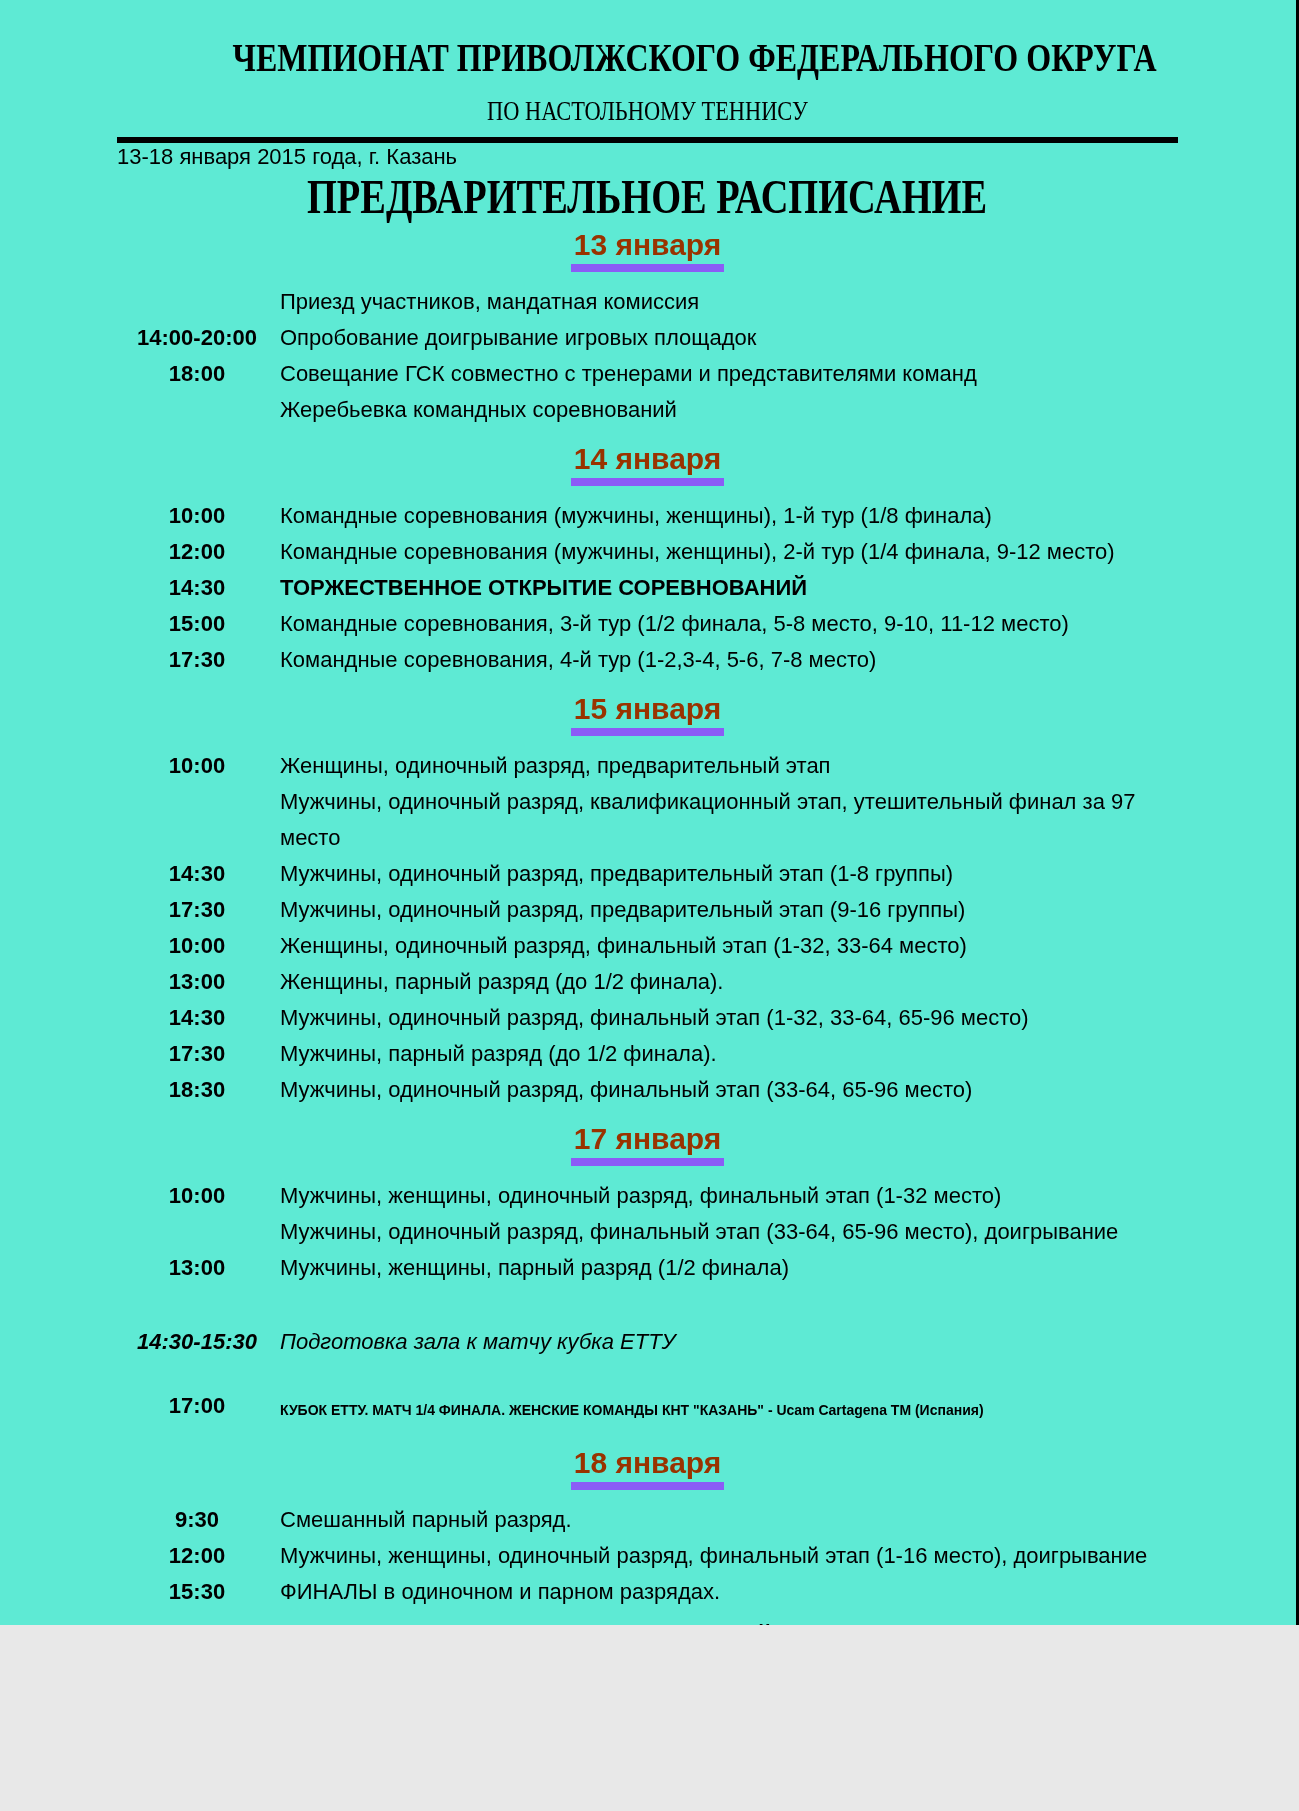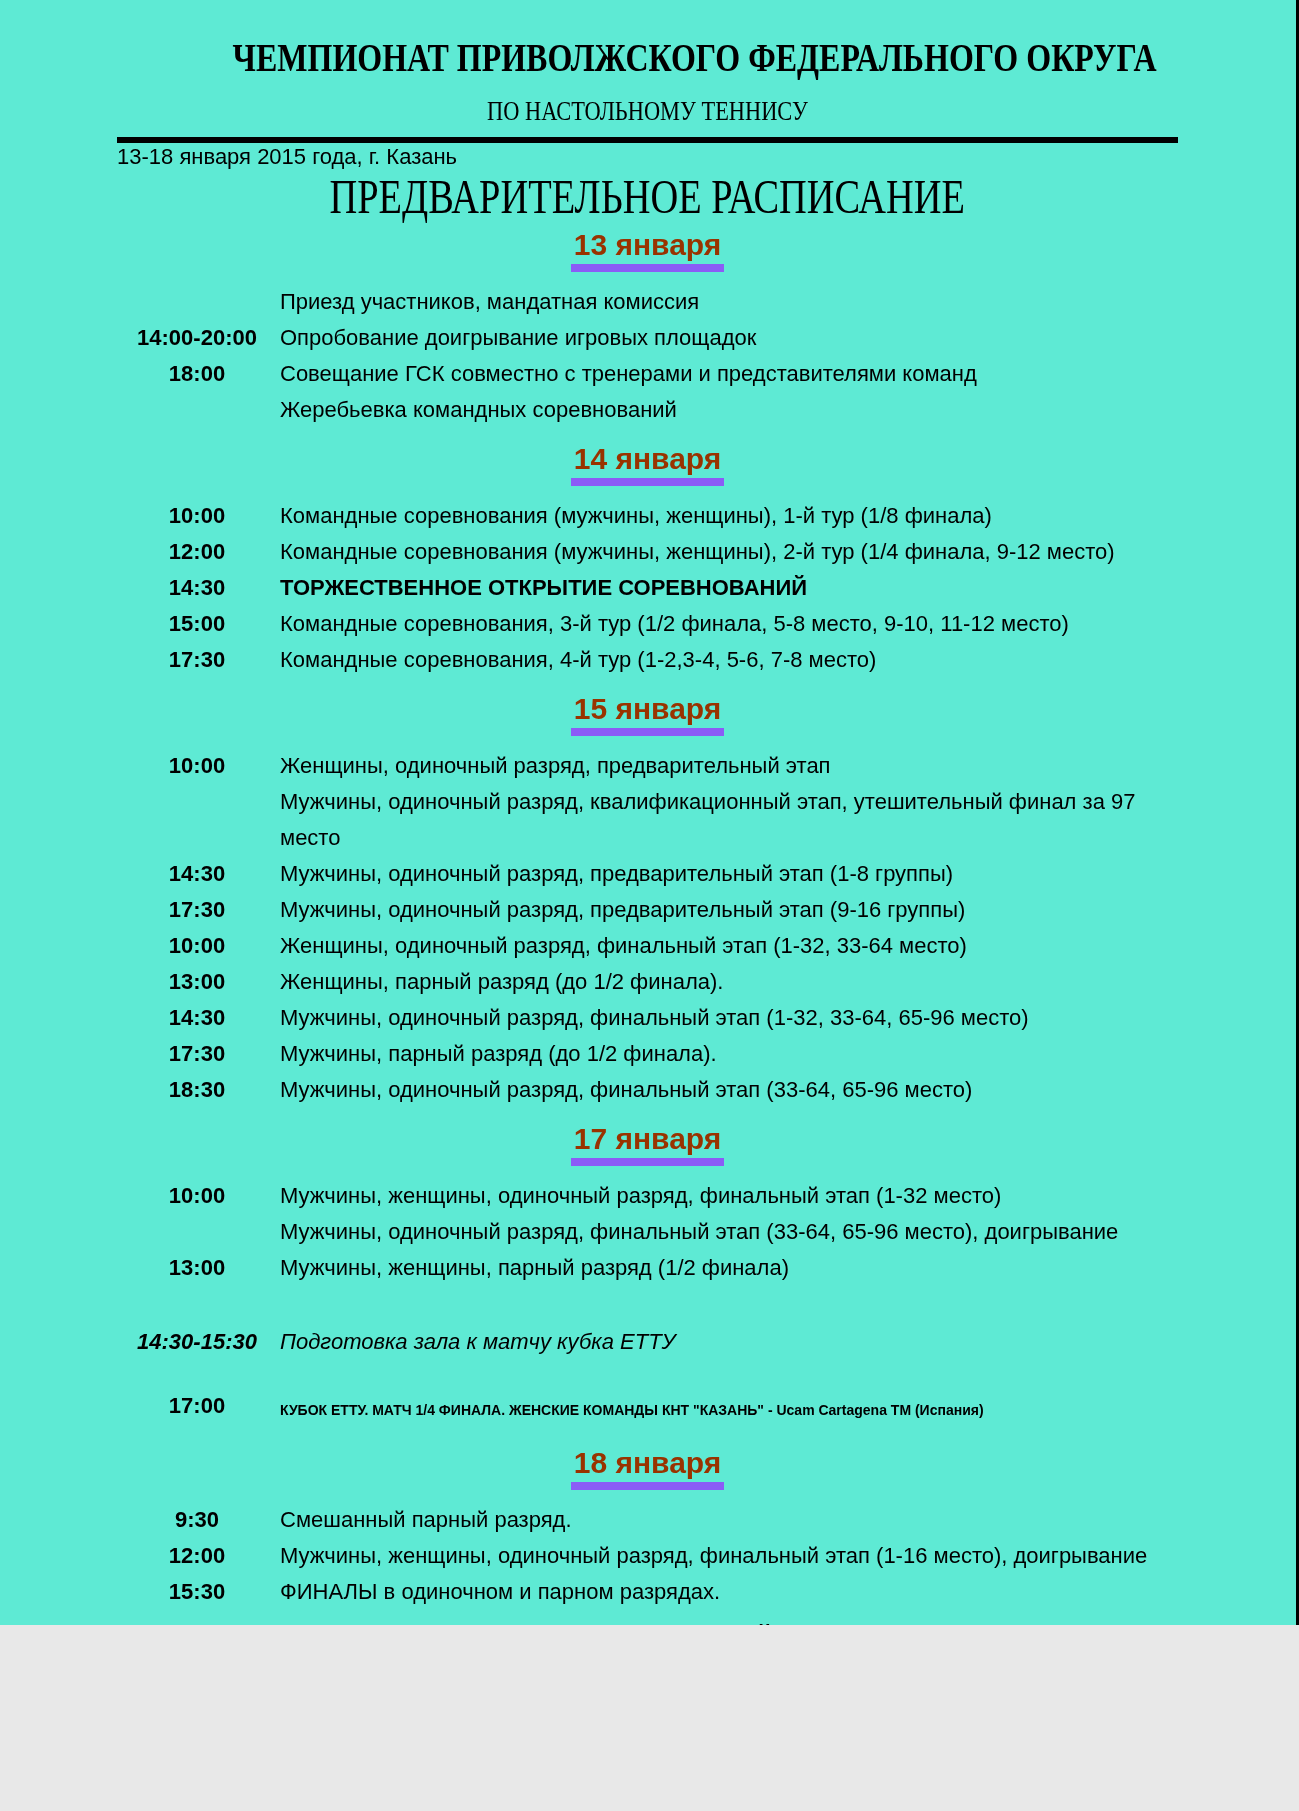--- a/index.html
+++ b/index.html
@@ -31,21 +31,21 @@
     font-size:28px;
     line-height:1.1;
     margin-top:16px;
     white-space:nowrap;
   }
   .divider { height:6px; background:#000; margin-top:10px; }
   .dateline { text-align:left; font-size:22px; line-height:26px; margin-top:1px; }
   .schedule-title {
     text-align:center;
     font-family:"Liberation Serif", serif;
-    font-weight:normal;
+    font-weight:bold;
     font-size:48px;
     line-height:1.05;
     margin-top:2px;
     white-space:nowrap;
   }
 
   .day-heading-wrap { text-align:center; margin:14px 0 12px; }
   .day-heading-wrap.first { margin-top:6px; }
   .day-heading {
     display:inline-block;

